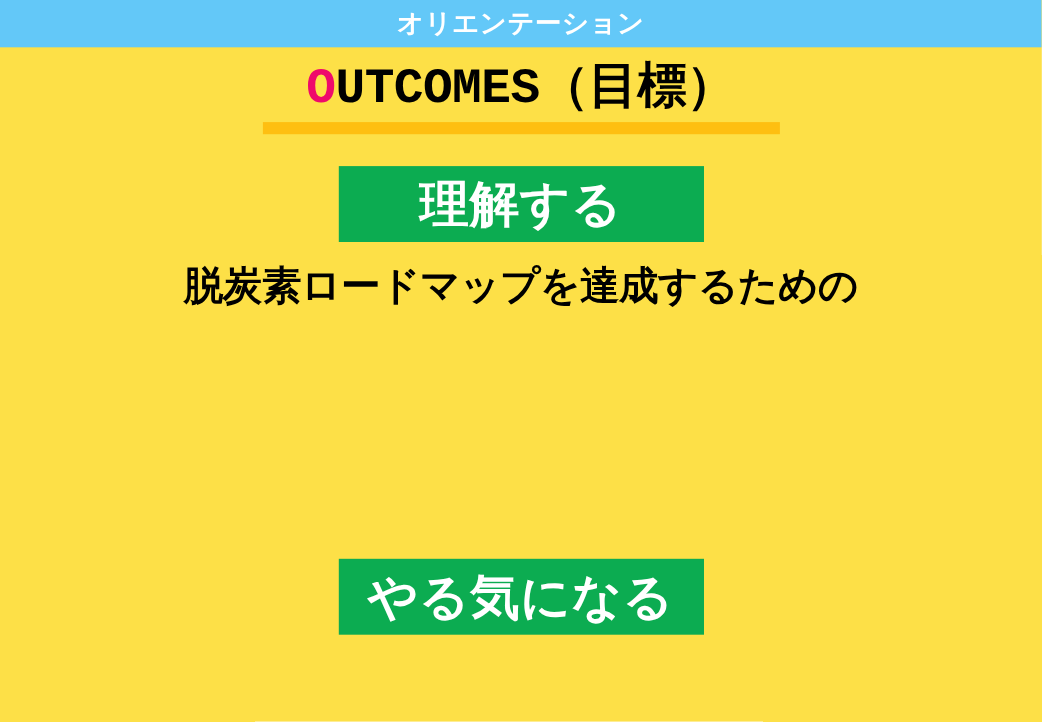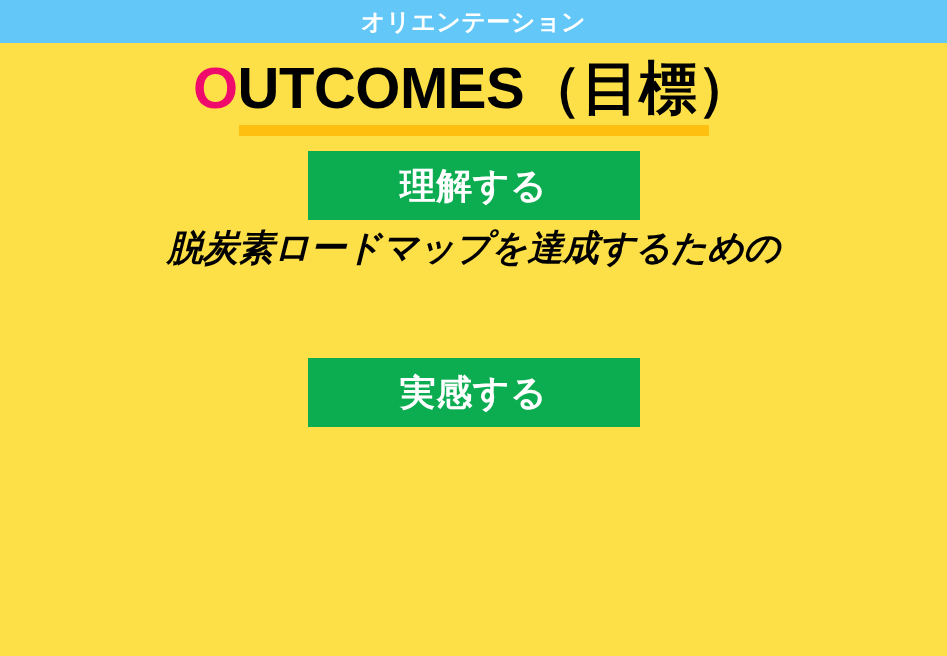--- a/index.html
+++ b/index.html
@@ -45,26 +45,27 @@
 
   
   .title-block {
     position: absolute;
     left: 0;
     top: 58px;
     width: 947px;
     text-align: center;
   }
   .main-title {
-    font-size: 58px;
+    font-size: 45px;
     font-weight: bold;
     line-height: 1.05;
     color: #000000;
     white-space: nowrap;
     letter-spacing: -0.5px;
+    font-family: Liberation Mono, monospace;
   }
   .main-title .accent-letter {
     color: #ef0a6b;
   }
   .title-underline {
     margin: 6px auto 0 auto;
     width: 470px;
     height: 11px;
     background: #febf11;
   }
@@ -80,36 +81,35 @@
   .outcome-2 { top: 358px; }
   .outcome-3 { top: 508px; }
 
   .badge {
     display: inline-block;
     box-sizing: border-box;
     width: 332px;
     height: 69px;
     background: #0cac51;
     color: #ffffff;
-    font-size: 36px;
+    font-size: 45px;
     font-weight: bold;
     line-height: 69px;
     letter-spacing: 0.5px;
     white-space: nowrap;
   }
 
   .desc {
-    margin-top: 6px;
+    margin-top: 18px;
     color: #000000;
     font-size: 36px;
     font-weight: bold;
     line-height: 1.22;
     letter-spacing: -0.5px;
     white-space: nowrap;
-    font-style: italic;
   }
   .desc-line { display: block; }
 </style>
 </head>
 <body>
 
 <div id="slide">
 
   <div class="header-bar">
     <div class="header-title">オリエンテーション</div>
@@ -121,19 +121,19 @@
   </div>
 
   <div class="outcome outcome-1">
     <div class="badge">理解する</div>
     <div class="desc">
       <span class="desc-line">脱炭素ロードマップを達成するための</span>
     </div>
   </div>
 
   <div class="outcome outcome-2">
-    <div class="badge">実感する</div>
   </div>
 
   <div class="outcome outcome-3">
+    <div class="badge">やる気になる</div>
   </div>
 
 </div>
 
 </body></html>

